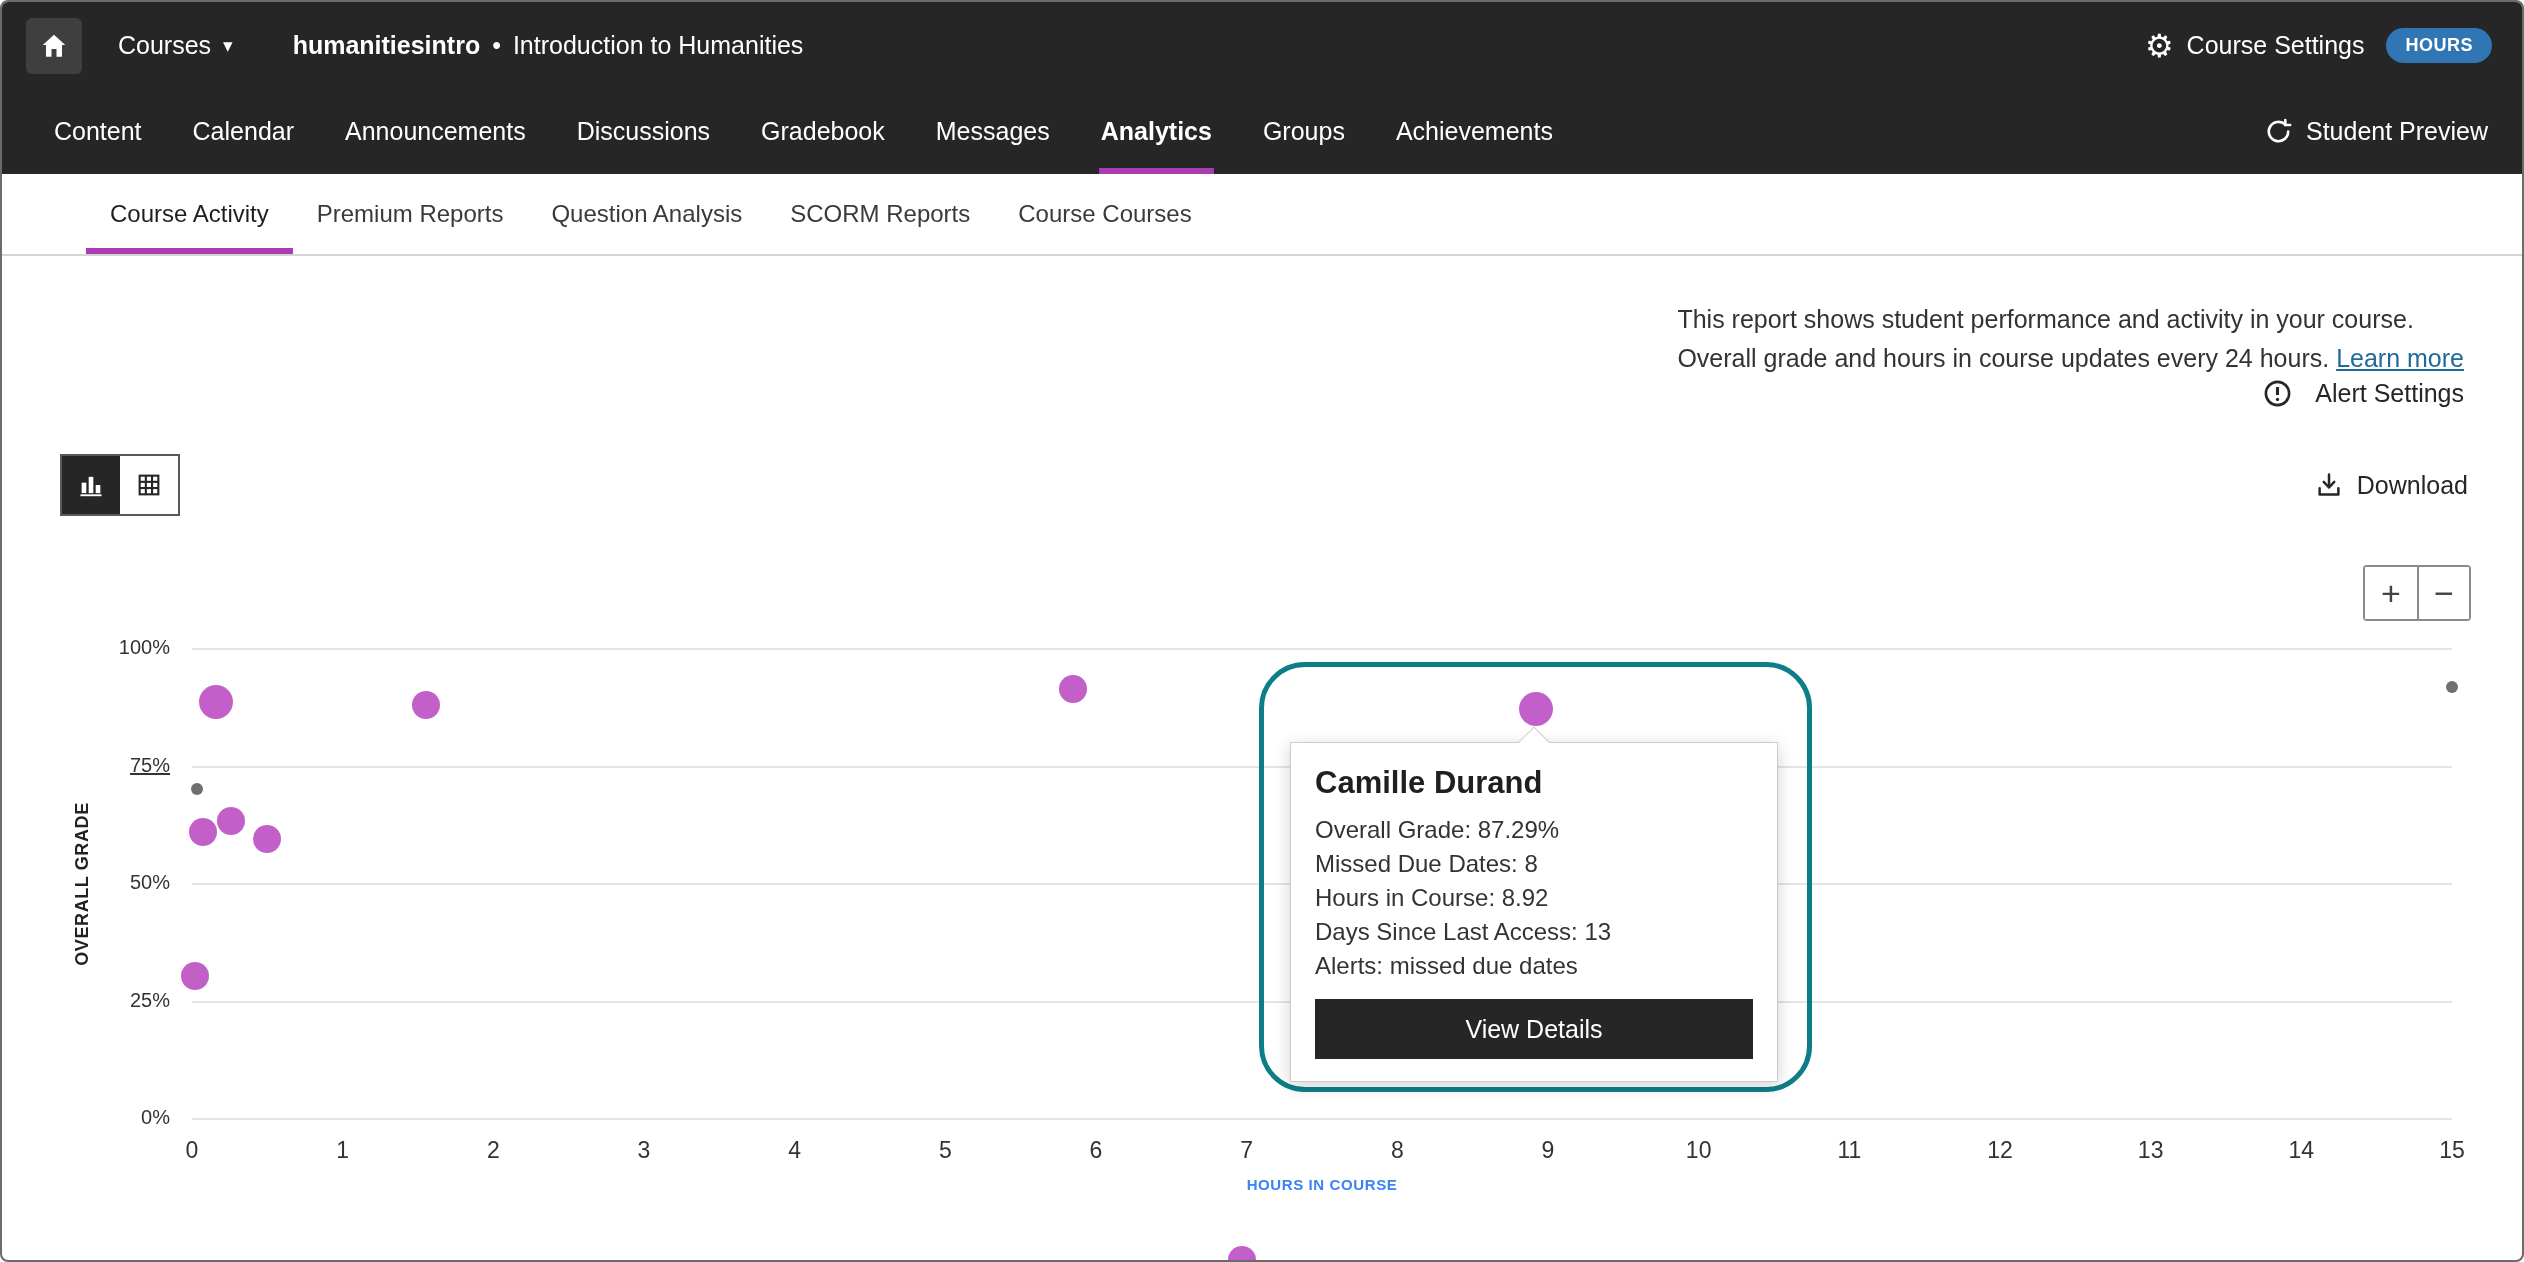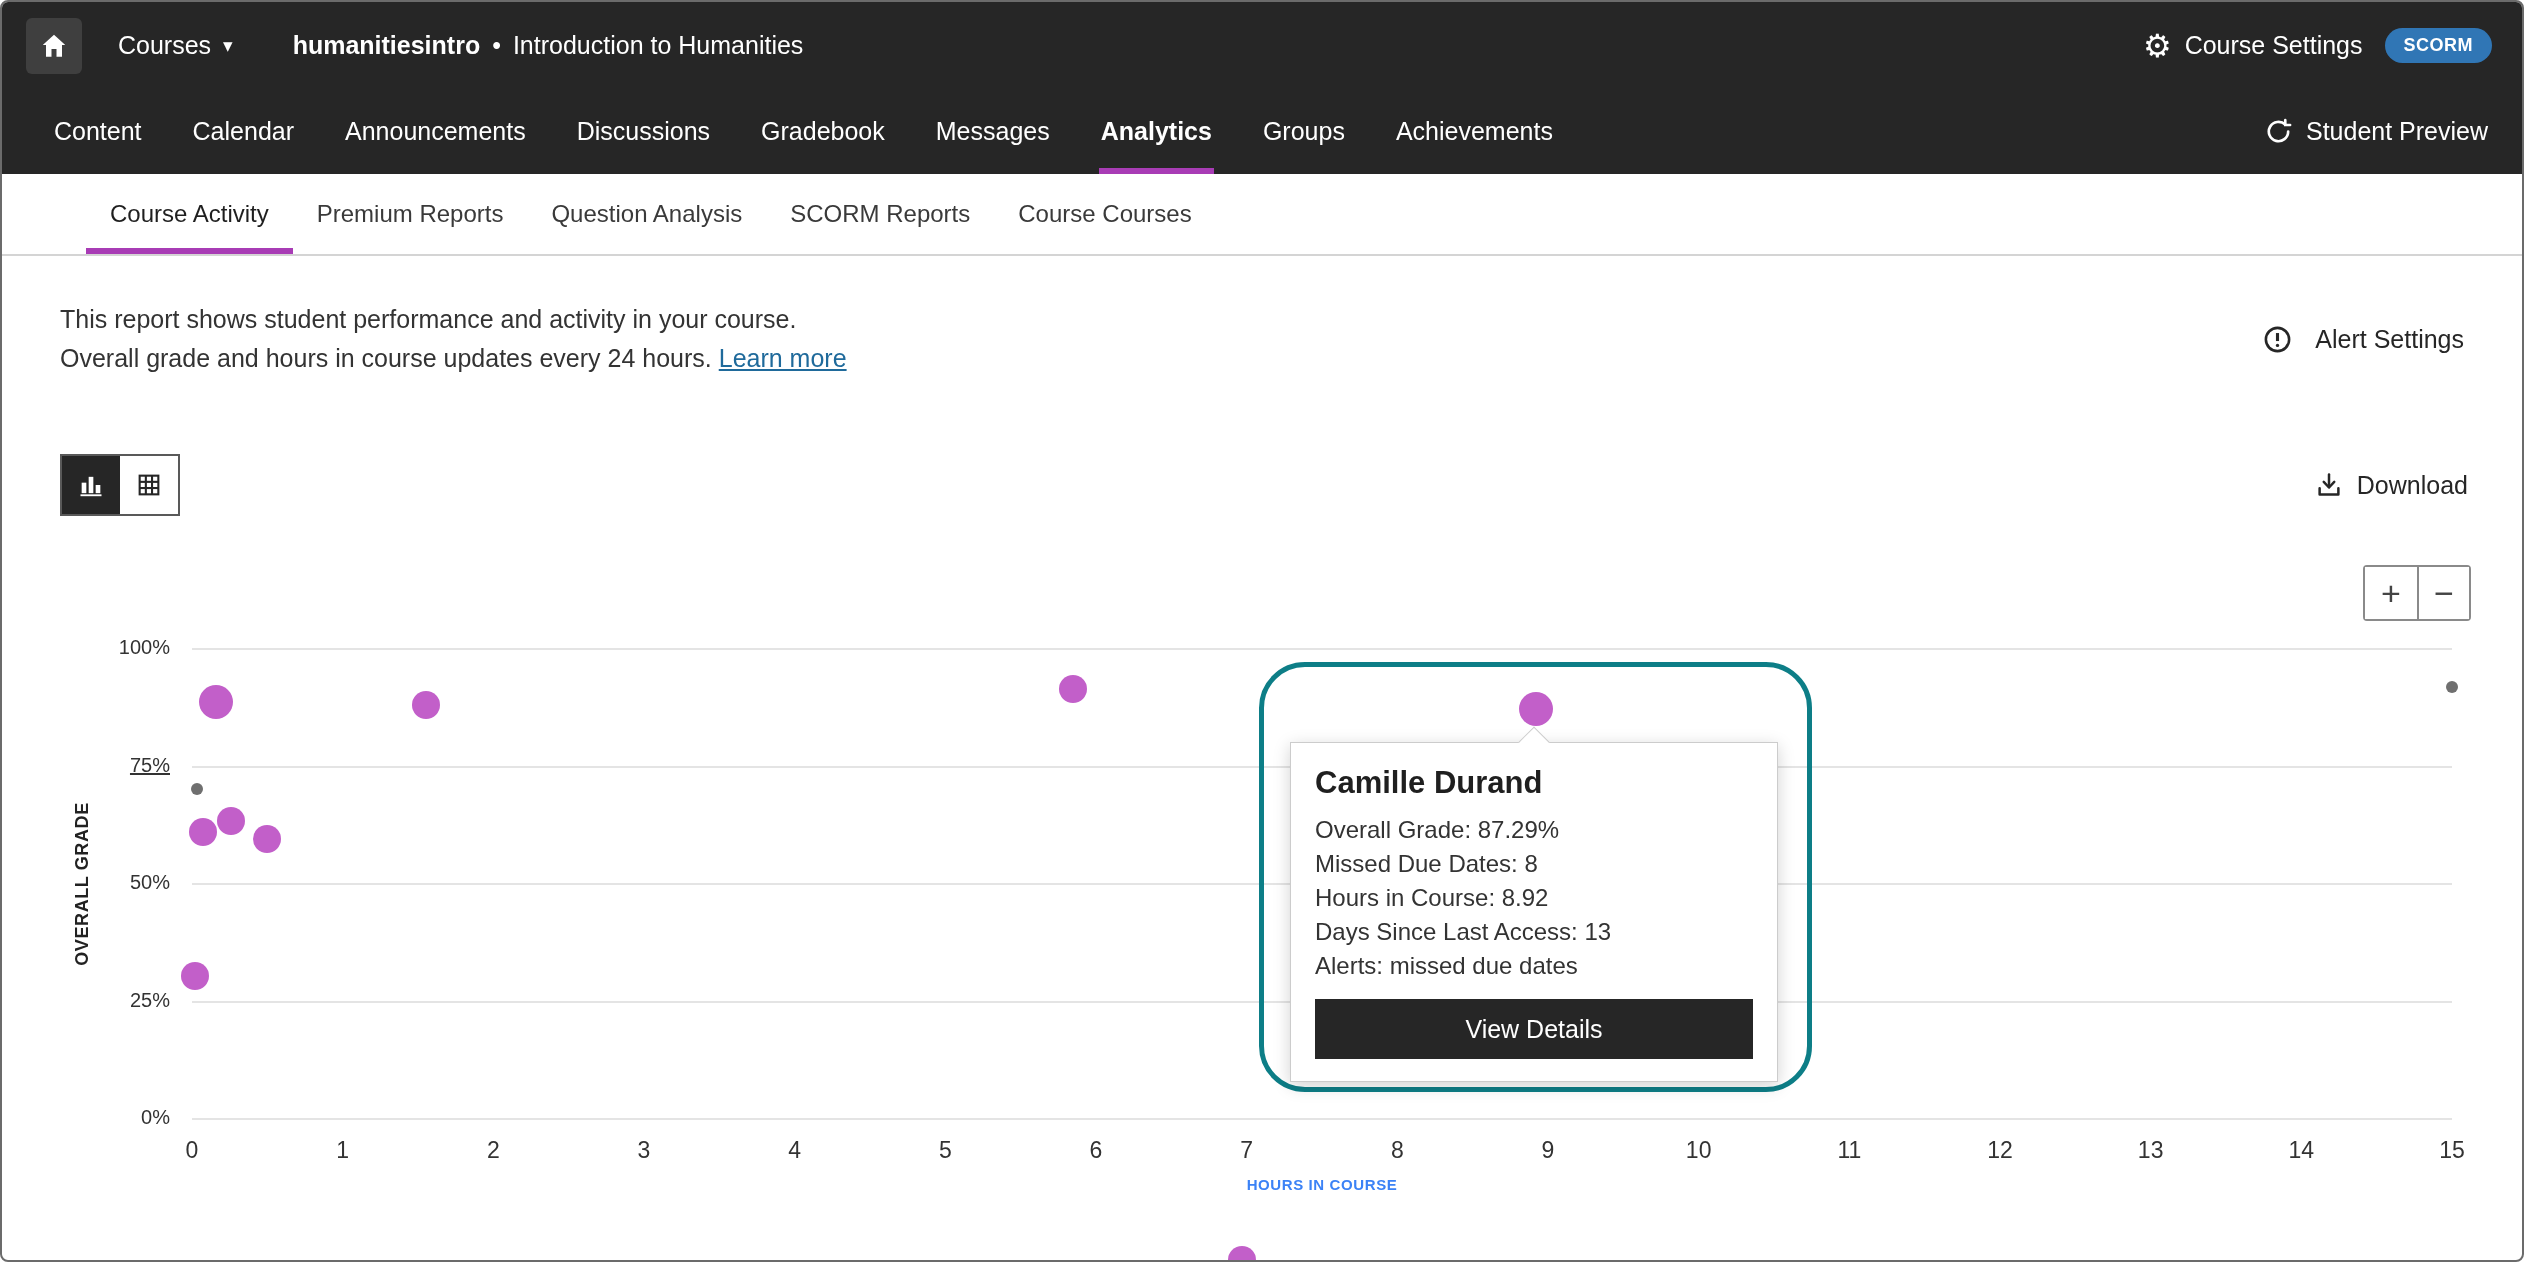--- a/index.html
+++ b/index.html
@@ -26,21 +26,21 @@
   .nav-item.active { font-weight: bold; border-bottom-color: #a83cb5; }
   .nav-spacer { flex: 1; }
   .student-preview { display: flex; align-items: center; gap: 13px; color: #fff; font-size: 25px; background: none; border: none; white-space: nowrap; }
 
   
   .subtabs { display: flex; align-items: stretch; height: 82px; border-bottom: 2px solid #d4d4d4; padding-left: 84px; background: #fff; }
   .subtab { display: flex; align-items: center; font-size: 24px; color: #3a3a3a; background: none; border: none; border-top: 6px solid transparent; border-bottom: 6px solid transparent; padding: 0 24px; white-space: nowrap; }
   .subtab.active { font-weight: normal; color: #1f1f1f; border-bottom-color: #a83cb5; }
 
   
-  .report-row { display: flex; justify-content: space-between; align-items: center; padding: 0 58px; margin-top: 44px; }
+  .report-row { display: flex; justify-content: space-between; align-items: flex-end; padding: 0 58px; margin-top: 44px; flex-direction: column; }
   .desc p { font-size: 25px; color: #333; line-height: 39px; }
   .desc a { color: #1f6a9b; text-decoration: underline; cursor: pointer; }
   .alert-btn { display: flex; align-items: center; gap: 22px; font-size: 25px; color: #262626; background: none; border: none; }
 
   
   .toolbar { position: absolute; left: 58px; right: 54px; top: 452px; display: flex; justify-content: space-between; align-items: center; }
   .toggle-group { display: flex; border: 2px solid #595959; }
   .toggle-btn { width: 58px; height: 58px; display: flex; align-items: center; justify-content: center; background: #fff; border: none; }
   .toggle-btn.active { background: #262626; }
   .download-btn { display: flex; align-items: center; gap: 13px; font-size: 25px; color: #262626; background: none; border: none; }
@@ -86,21 +86,21 @@
     <div class="breadcrumb">
       <span class="course-id">humanitiesintro</span>
       <span>•</span>
       <span>Introduction to Humanities</span>
     </div>
     <div class="topbar-spacer"></div>
     <button class="course-settings">
       <span class="gear">⚙</span>
       <span>Course Settings</span>
     </button>
-    <span class="open-badge">SCORM</span>
+    <span class="open-badge">HOURS</span>
   </header>
 
   <nav class="mainnav">
     <button class="nav-item">
         <span>Content</span>
       </button>
     <button class="nav-item">
         <span>Calendar</span>
       </button>
     <button class="nav-item">

